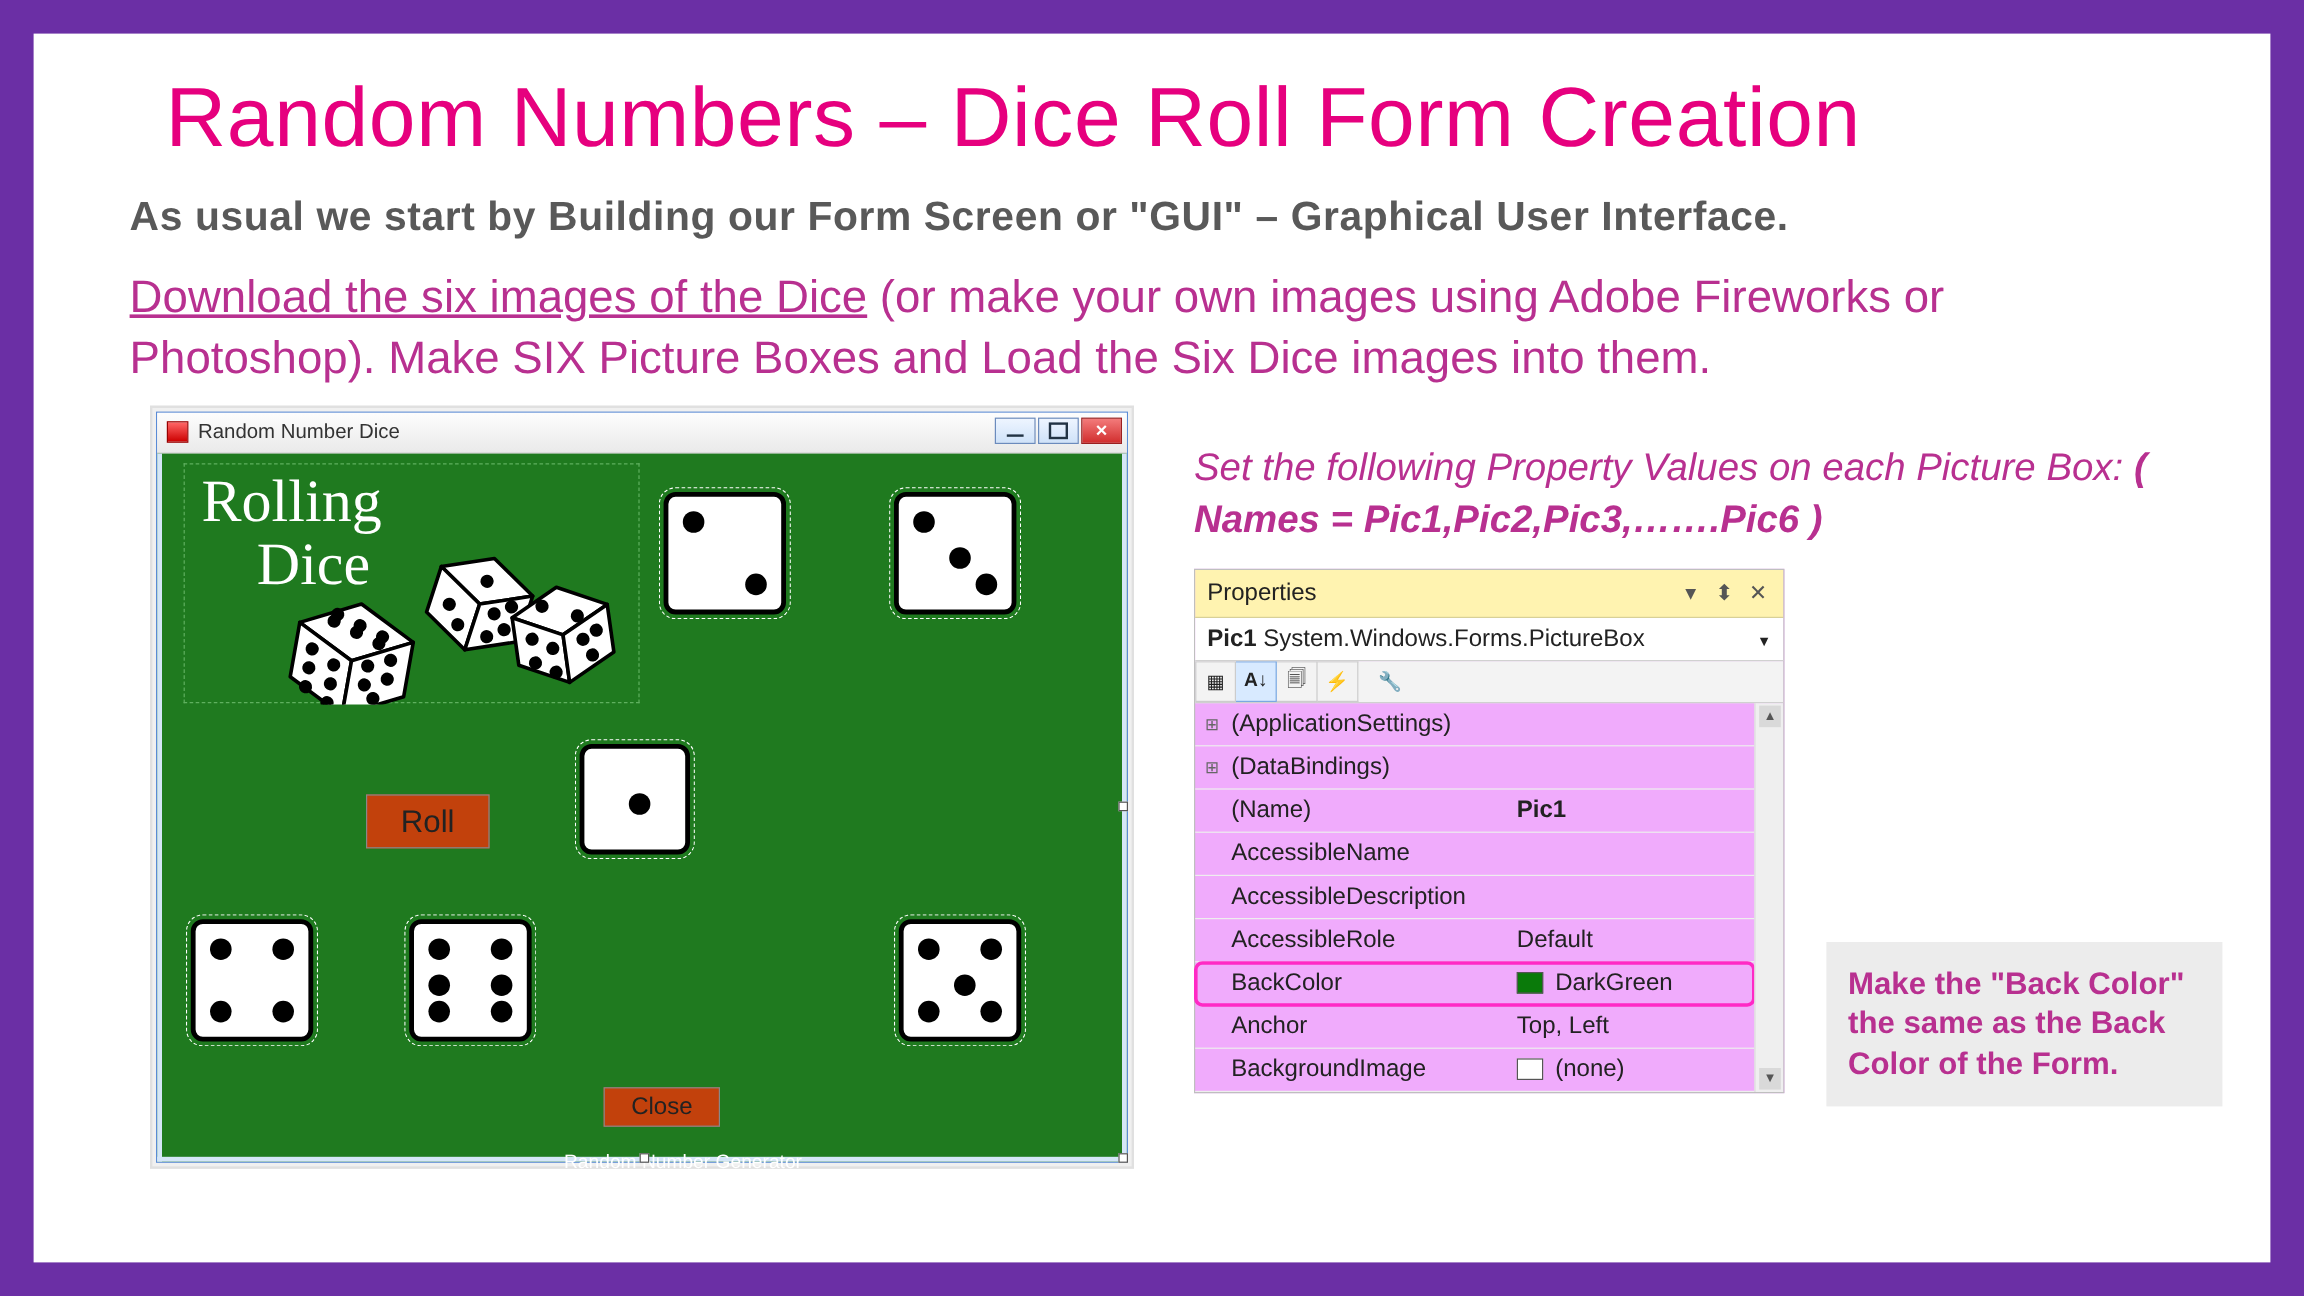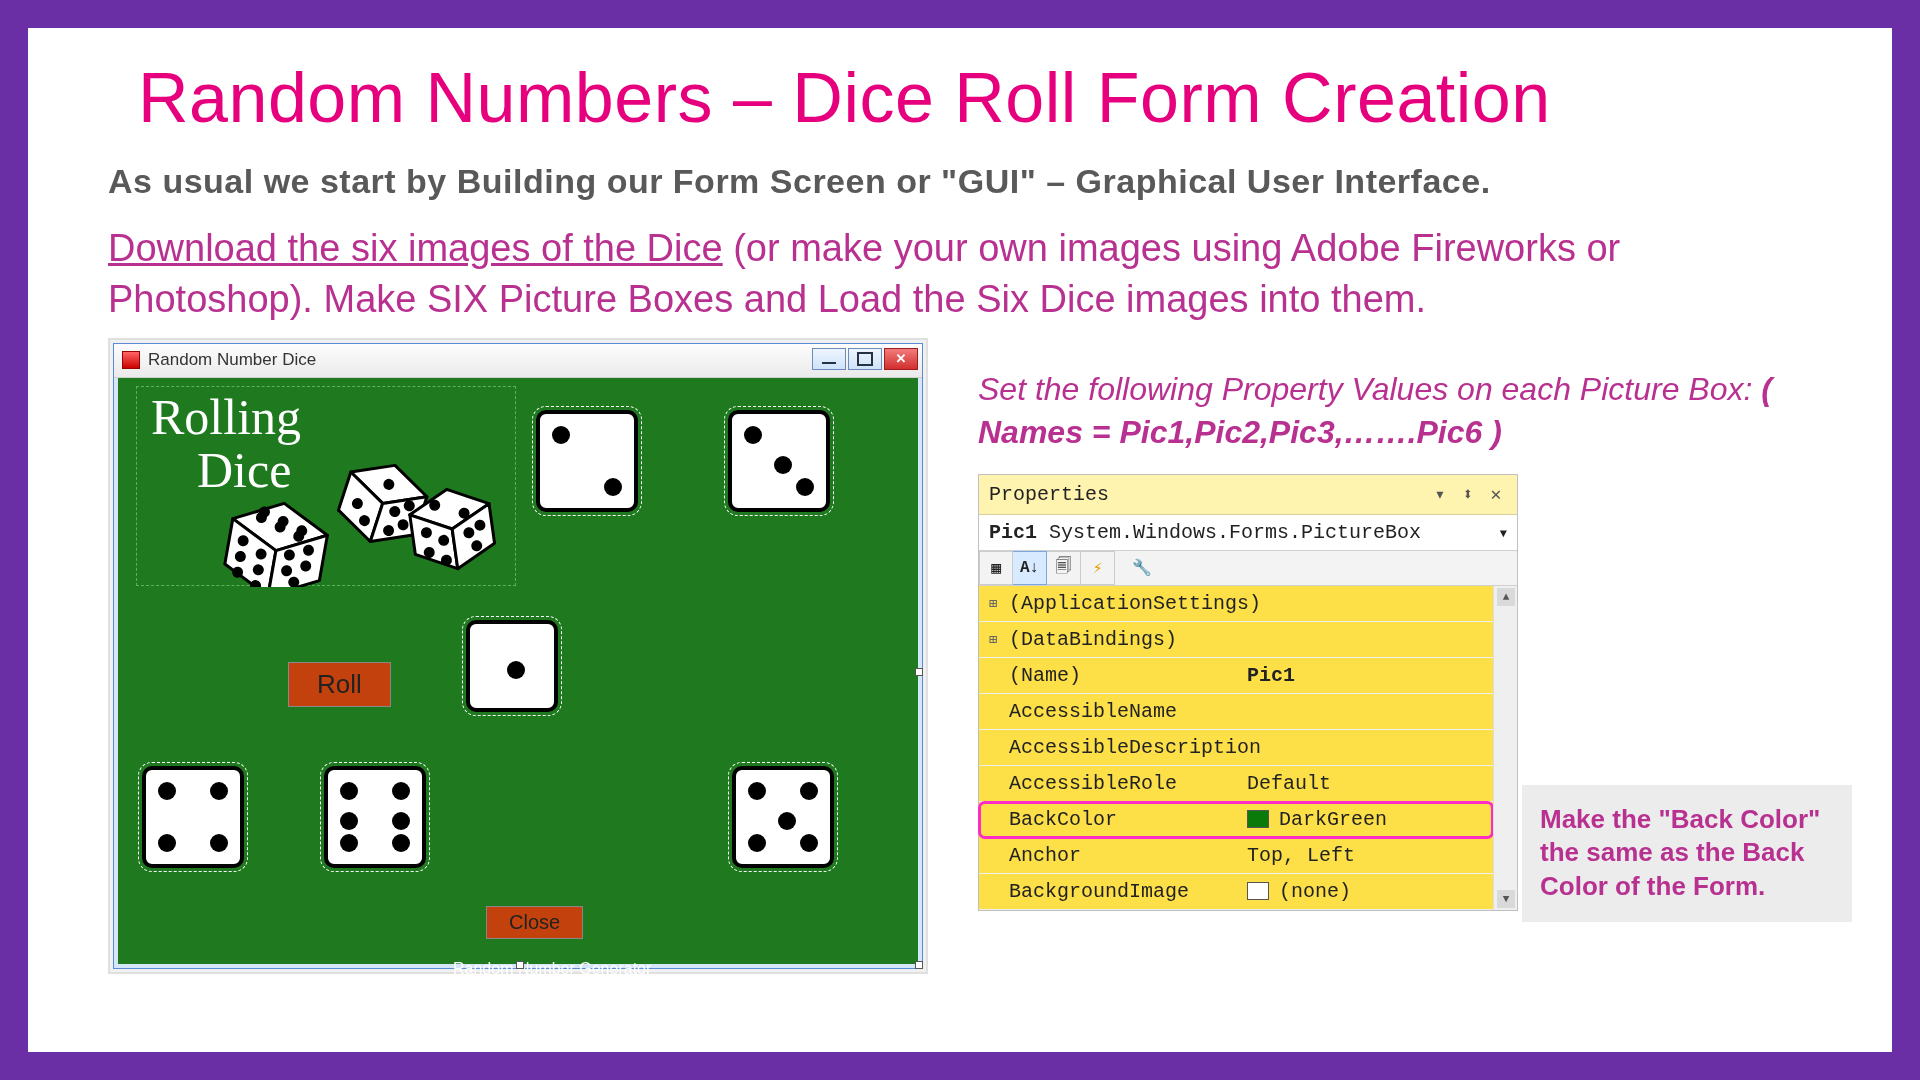--- a/index.html
+++ b/index.html
@@ -38,20 +38,21 @@
     margin-bottom: 12px;
   }
   .instr a {
     color: #b83090;
     text-decoration: underline;
   }
   .content-row {
     display: flex;
     gap: 50px;
     align-items: flex-start;
+    margin-left: 17px;
   }
 
   
   .winwrap { border: 2px solid #e0e0e0; display: inline-block; padding: 3px; background: #f0f0f0; }
   .window {
     width: 810px;
     border: 1px solid #5a8bd6;
     background: #f0f0f0;
     font-family: "Segoe UI", Tahoma, sans-serif;
   }
@@ -113,23 +114,23 @@
   
   .rightcol { flex:1; padding-top: 30px; }
   .propnote {
     font-size: 32px; font-style: italic; color:#b83090;
     font-family: "Century Gothic","Segoe UI",sans-serif;
     line-height:1.35; margin-bottom:20px;
   }
   .propnote b { font-weight:bold; }
 
   .propwin {
-    width: 540px; border:1px solid #bfbfbf;
-    font-family: Liberation Mono, monospace; font-size:20px;
-    color:#222; background:#fde047;
+    width: 492px; border:1px solid #bfbfbf;
+    font-family: Liberation Sans, sans-serif; font-size:20px;
+    color:#222; background:#f0abfc;
   }
   .prophdr {
     background:#fff3b0; height:40px; display:flex; align-items:center;
     padding:0 10px; border-bottom:1px solid #d8d098; position:relative;
   }
   .prophdr .ttl { flex:1; }
   .prophdr .pbtn { width:22px; text-align:center; color:#555; margin-left:6px; font-size:18px;}
   .propobj { padding:6px 10px; border-bottom:1px solid #d0d0d0; background:#fff; position:relative;}
   .propobj .dd { position:absolute; right:10px; top:12px; font-size:12px;}
   .toolbar { display:flex; gap:0; border-bottom:1px solid #d0d0d0; background:#f3f3f3;}

